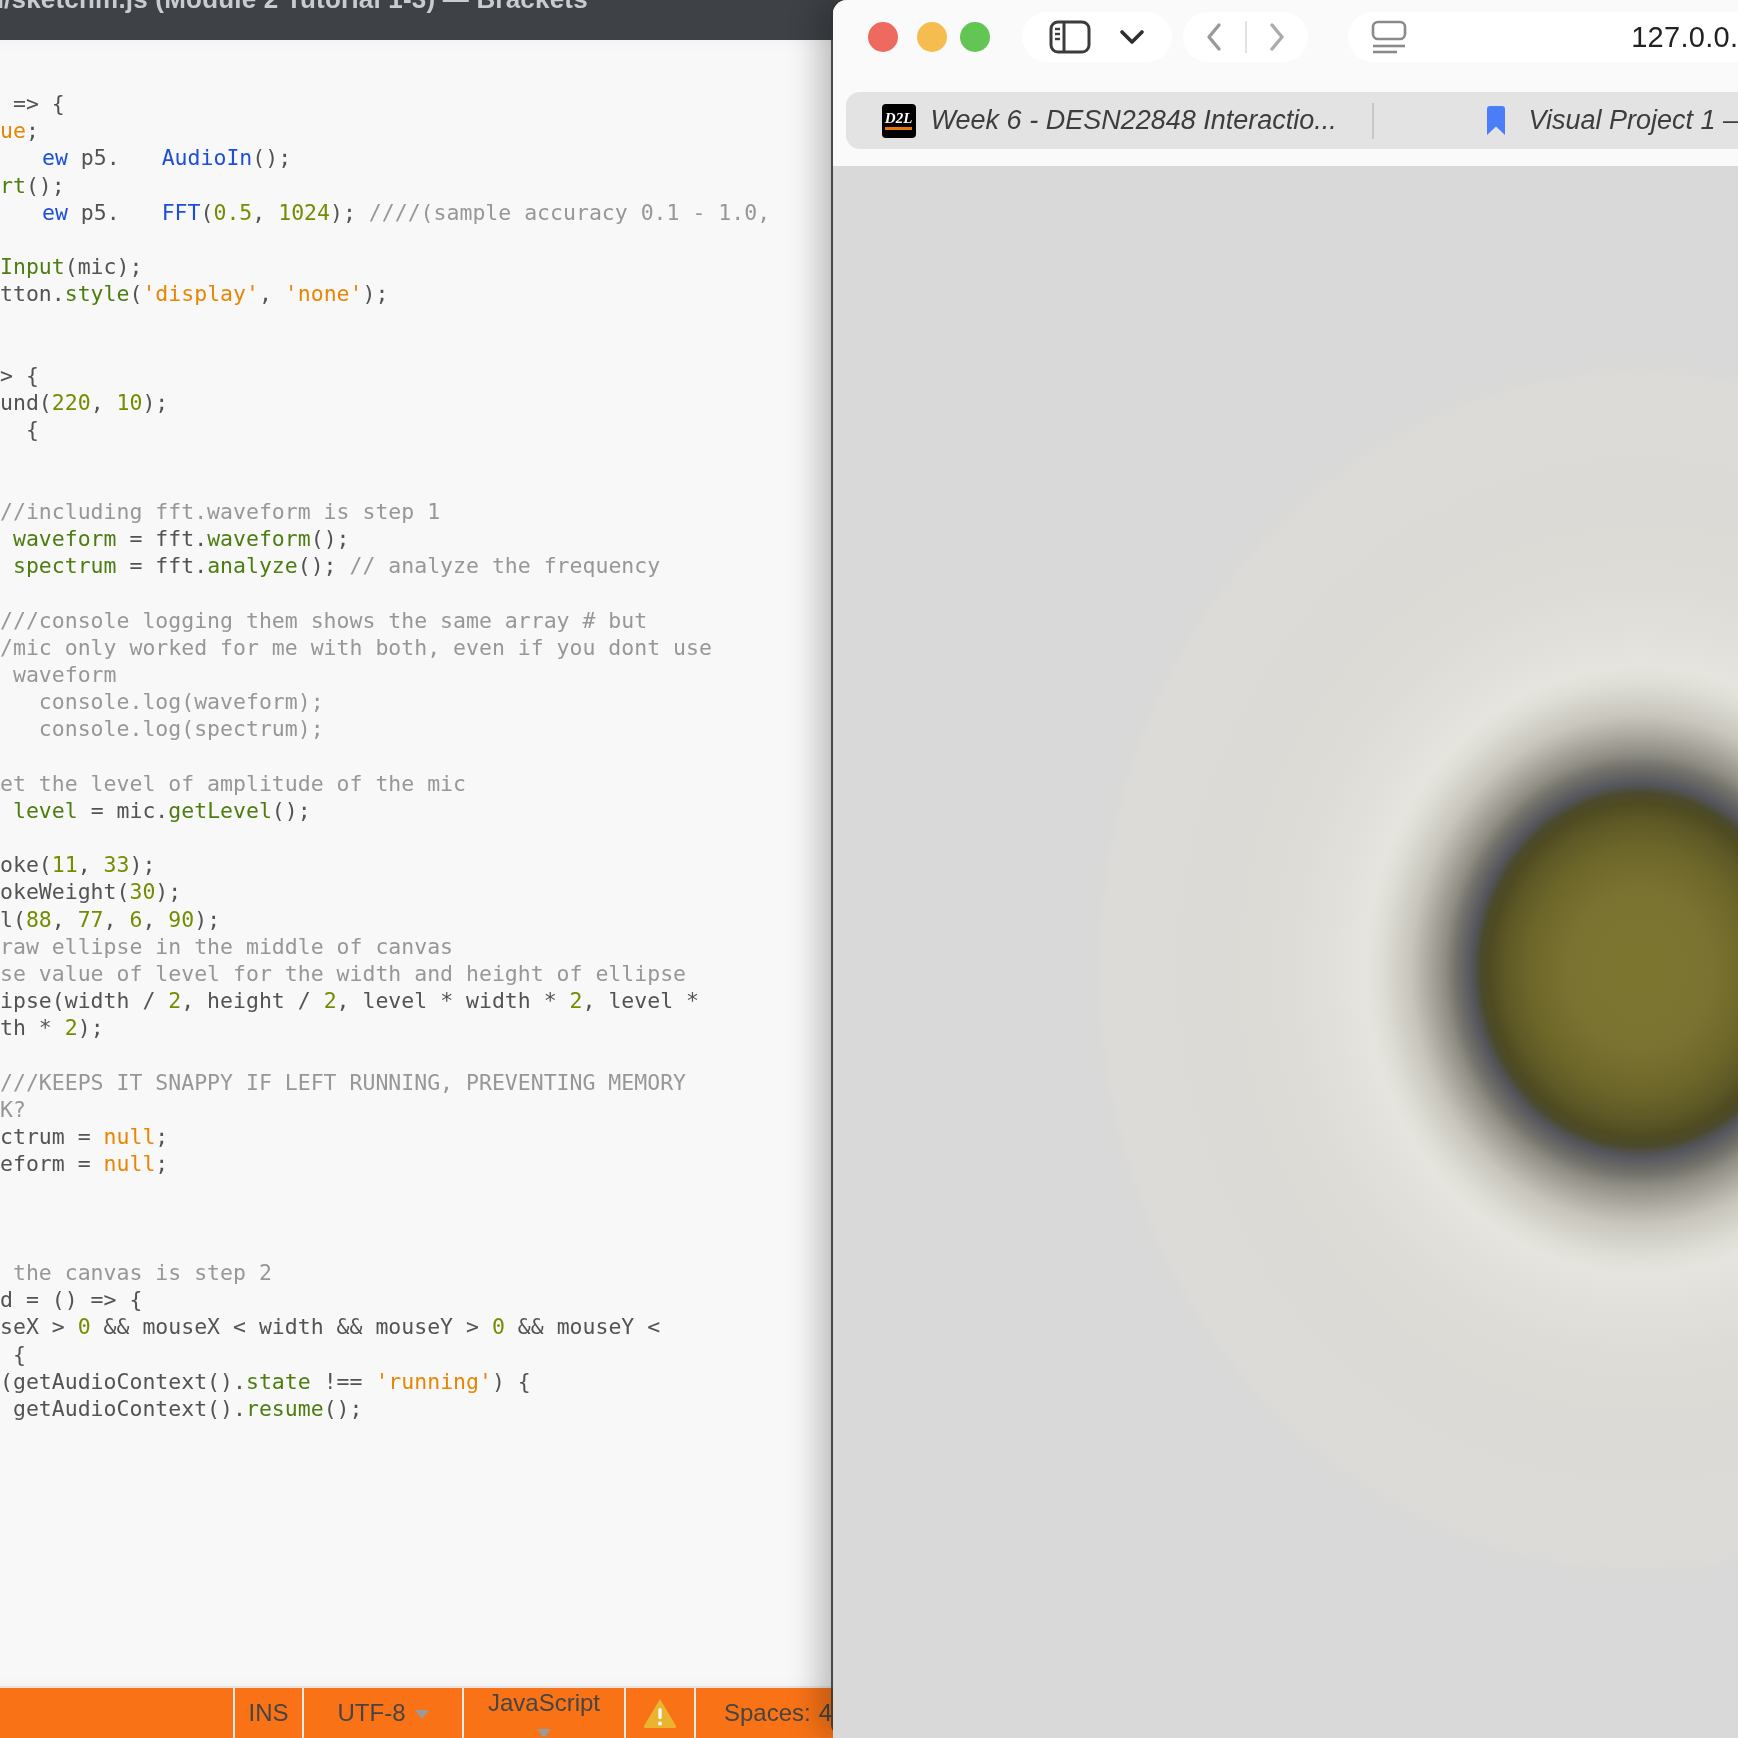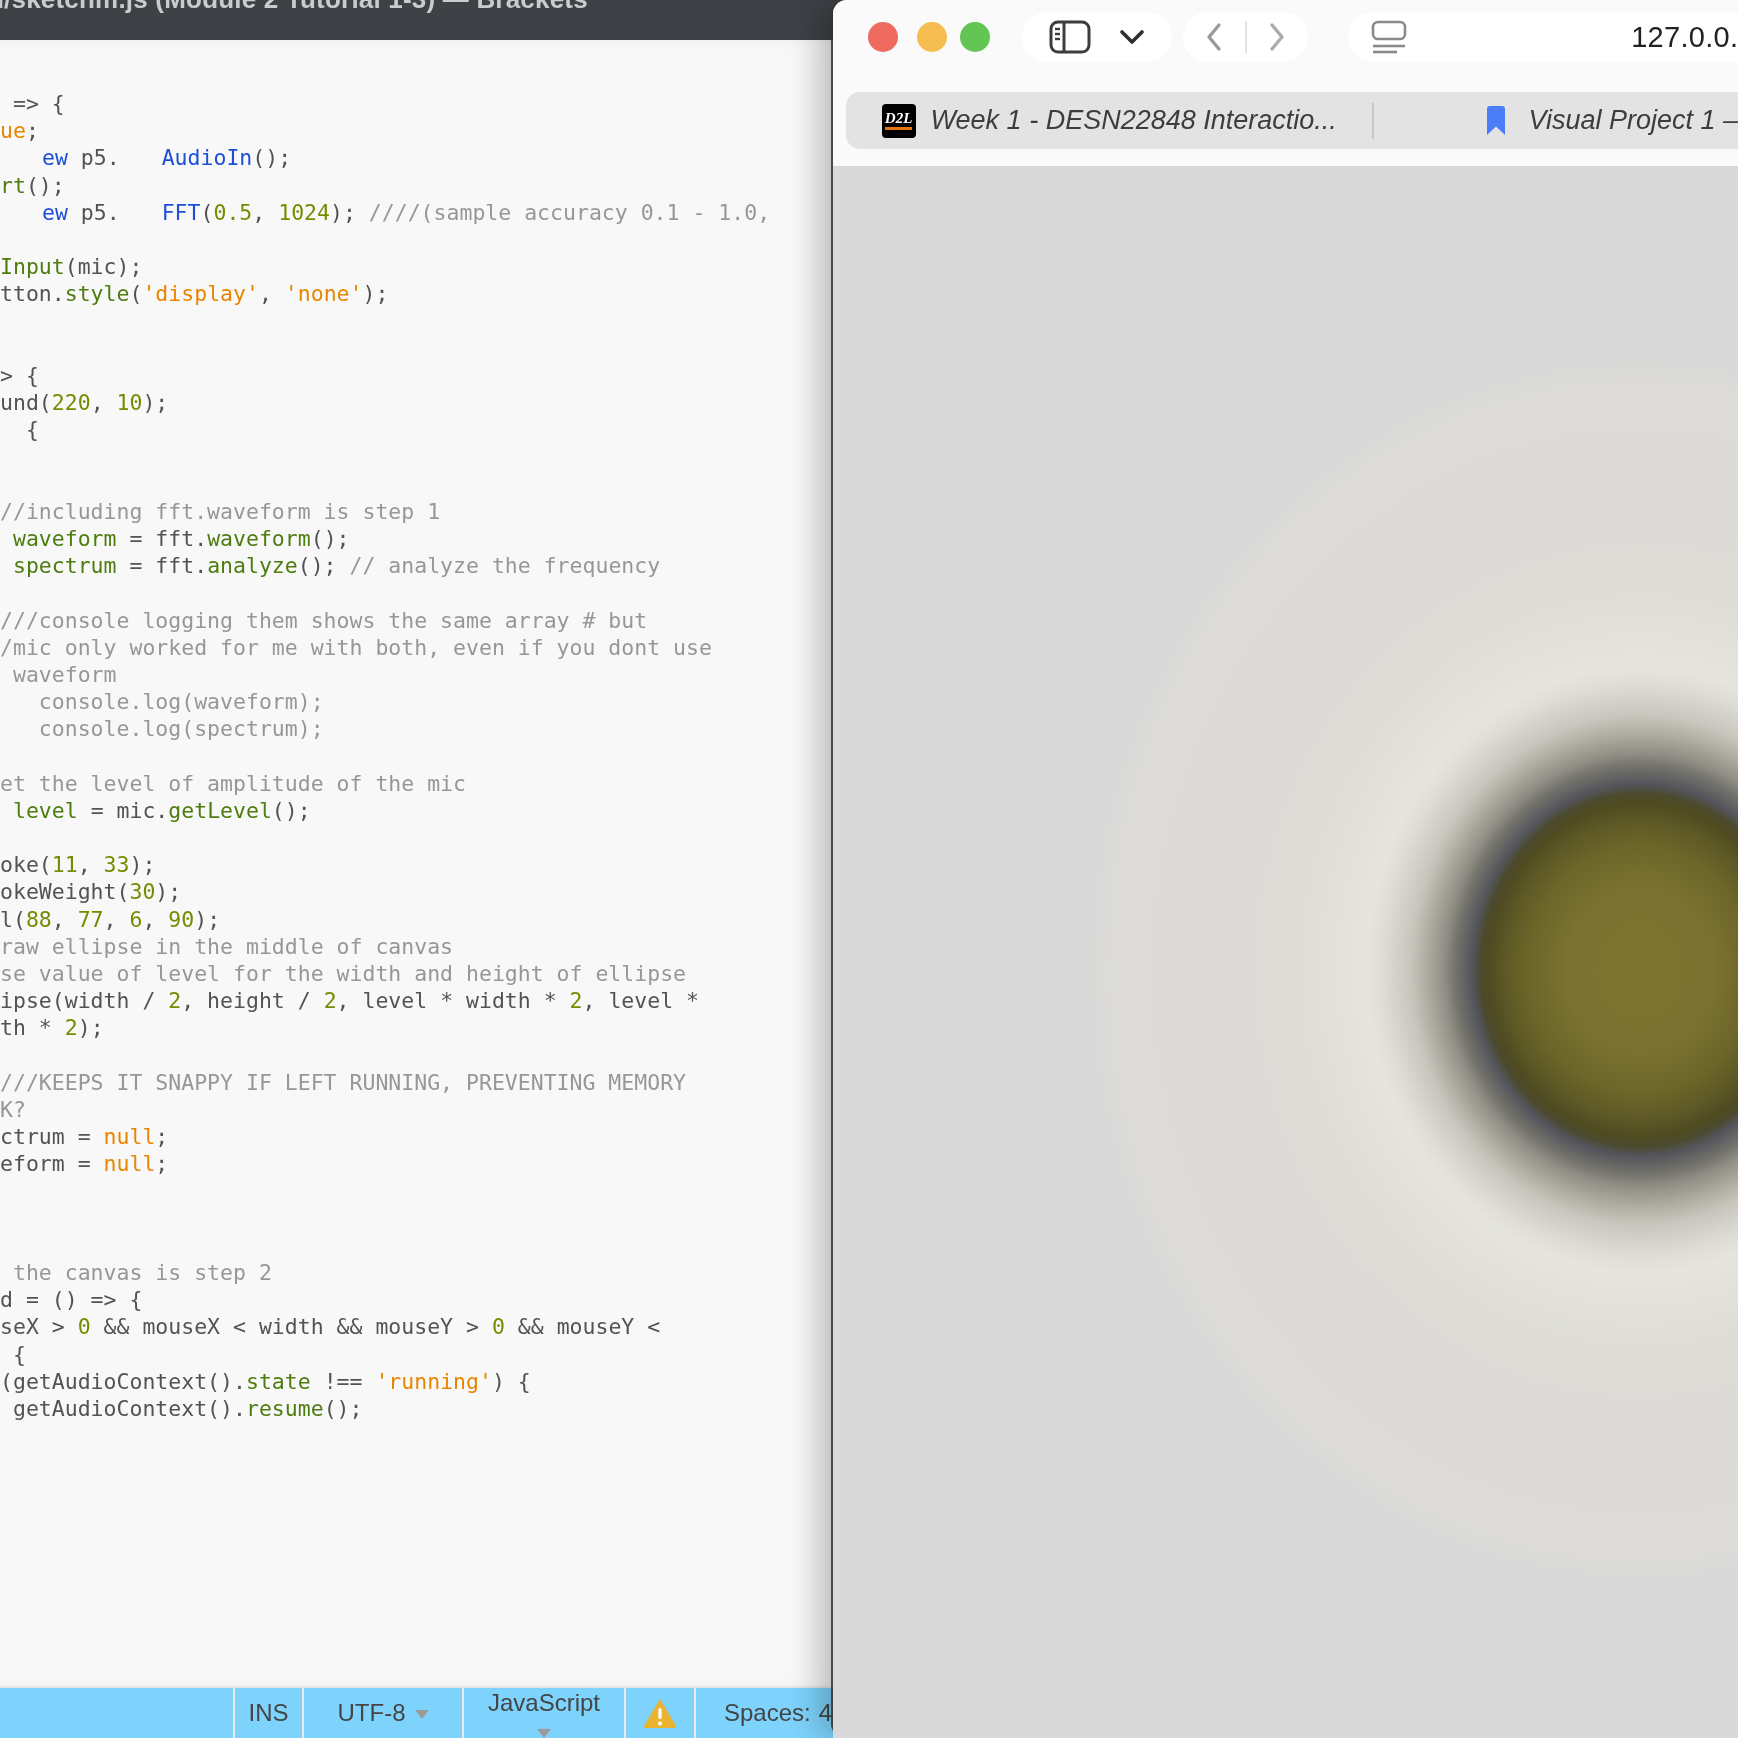--- a/index.html
+++ b/index.html
@@ -25,21 +25,21 @@
     white-space:pre;
   }
   .code-line{height:27.2px;}
   .tk-d{color:#535353;}
   .tk-c{color:#979797;}
   .tk-p{color:#4d7c0f;}
   .tk-b{color:#1d4ed8;margin-left:42px;}
   .tk-o{color:#e88501;}
   .tk-n{color:#738d00;}
   .brackets-statusbar{
-    position:absolute;left:0;bottom:0;width:100%;height:50px;background:#7dd3fc;
+    position:absolute;left:0;bottom:0;width:100%;height:50px;background:#f97316;
     border-top:2px solid #e4e4e4;display:flex;align-items:stretch;
     font-size:24px;color:#454545;
   }
   .sb-spacer{flex:0 0 233px;}
   .sb-cell{
     display:flex;align-items:center;justify-content:center;gap:9px;
     border-left:2px solid #eaeaea;box-sizing:border-box;
   }
   .sb-ins{width:69px;}
   .sb-enc{width:160px;}
@@ -188,21 +188,21 @@
         </svg>
       </span>
       <span class="url-text">127.0.0.1</span>
     </div>
 
     <div class="tab-strip">
       <div class="tab tab-1">
         <span class="favicon-d2l">
           <span>D2L</span>
         </span>
-        <span class="tab-label">Week 1 - DESN22848 Interactio...</span>
+        <span class="tab-label">Week 6 - DESN22848 Interactio...</span>
       </div>
       <div class="tab-divider"></div>
       <div class="tab tab-2">
         <svg width="24" height="32" viewBox="0 0 24 32">
           <path d="M3 4 Q3 1 6 1 L18 1 Q21 1 21 4 L21 30 L12 21.5 L3 30 Z" fill="#4a7df7"></path>
         </svg>
         <span class="tab-label">Visual Project 1 –</span>
       </div>
     </div>
   </div>

